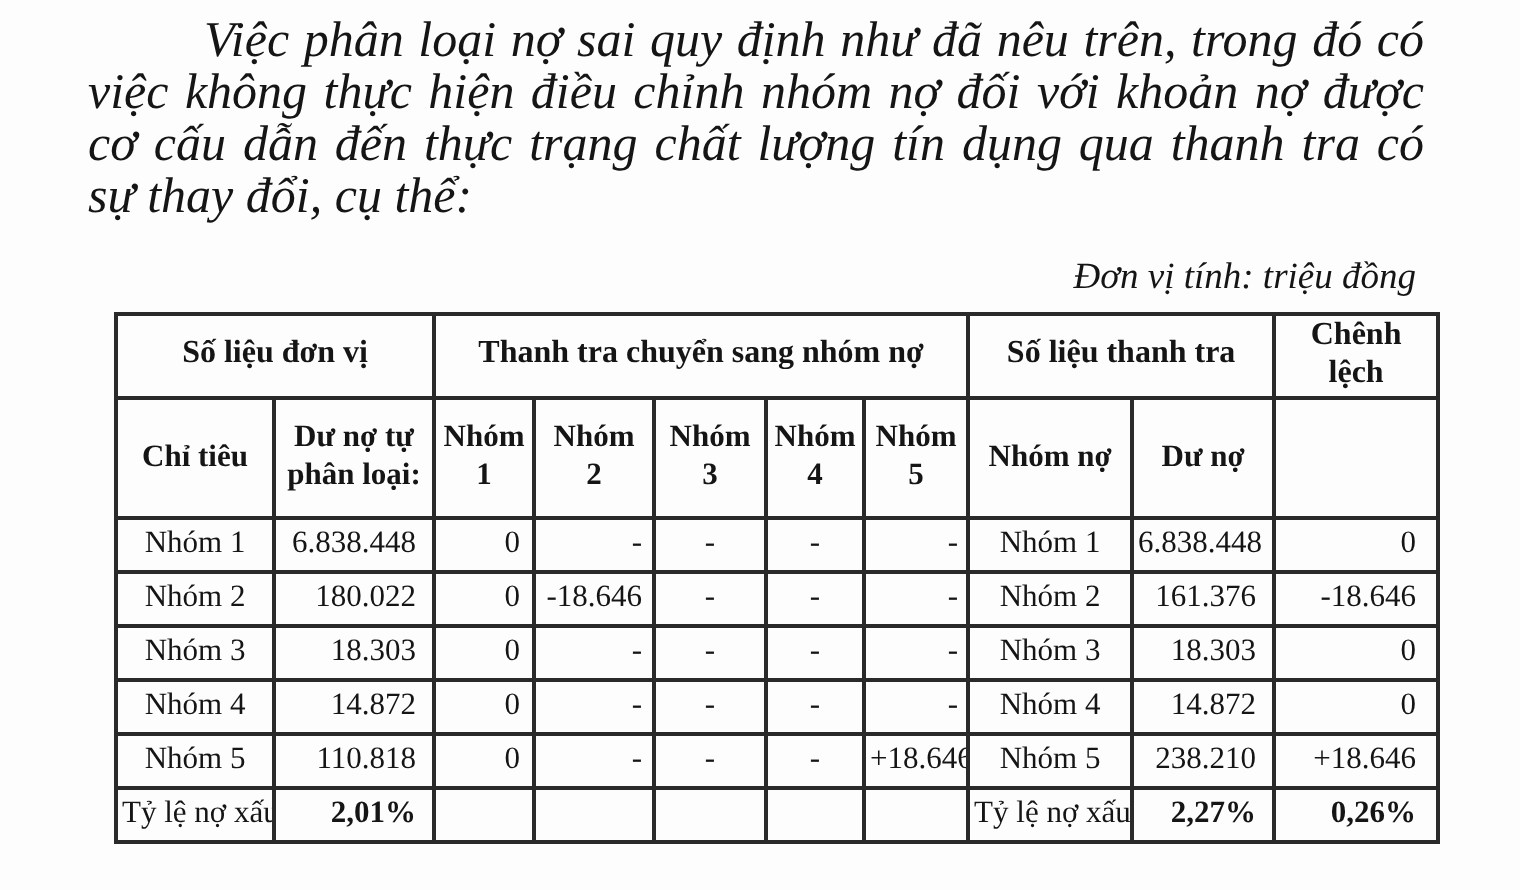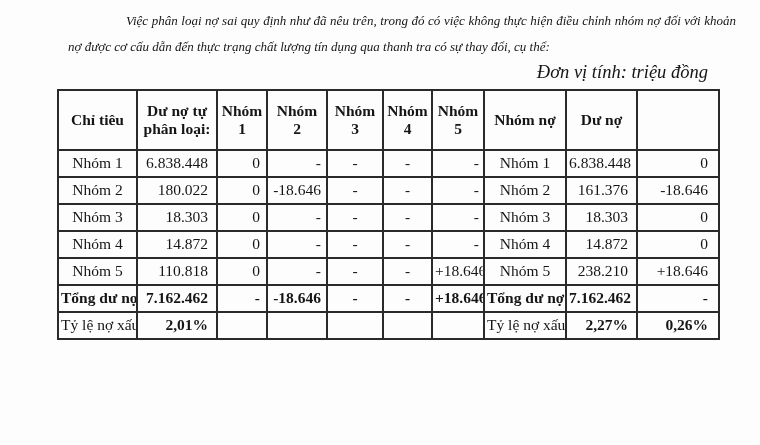--- a/index.html
+++ b/index.html
@@ -13,30 +13,30 @@
     overflow: hidden;
     font-family: "Liberation Serif", "DejaVu Serif", serif;
     color: #151515;
   }
   .page {
     position: relative;
     width: 760px;
     height: 445px;
   }
   .intro {
-    margin: 8px 48px 0 68px;
+    margin: 8px 48px 0 44px;
     width: 668px;
     text-indent: 58px;
     font-style: italic;
-    font-size: 13px;
+    font-size: 25px;
     line-height: 26px;
     text-align: justify;
   }
   .unit {
-    margin: 1px 52px 0 0;
+    margin: 16px 52px 0 0;
     text-align: right;
     font-style: italic;
     font-size: 18.5px;
     line-height: 23px;
   }
   table.doc-table {
     margin: 5px 0 0 57px;
     width: 663px;
     table-layout: fixed;
     border-collapse: collapse;
@@ -95,20 +95,26 @@
         <col class="w2">
         <col class="w3">
         <col class="w4">
       <col class="w5">
         <col class="w6">
         <col class="w7">
         <col class="w8">
         <col class="w9">
     </colgroup>
     <thead>
+        <tr class="h1">
+          <th colspan="2">Số liệu đơn vị</th>
+          <th colspan="5">Thanh tra chuyển sang nhóm nợ</th>
+          <th colspan="2">Số liệu thanh tra</th>
+          <th colspan="1">Chênh lệch</th>
+        </tr>
         <tr class="h2">
           <th class="c0">Chỉ tiêu</th>
           <th class="c1 multiline">Dư nợ tự
 phân loại:</th>
           <th class="c2 multiline">Nhóm
 1</th>
           <th class="c3 multiline">Nhóm
 2</th>
           <th class="c4">Nhóm 3</th>
           <th class="c5 multiline">Nhóm
@@ -173,32 +179,20 @@
           <td class="c1">110.818</td>
           <td class="c2">0</td>
           <td class="c3">-</td>
           <td class="c4">-</td>
           <td class="c5">-</td>
           <td class="c6">+18.646</td>
           <td class="c7 nw">Nhóm 5</td>
           <td class="c8">238.210</td>
           <td class="c9">+18.646</td>
         </tr>
-        <tr class="bold">
-          <td class="c0 nw">Tổng dư nợ</td>
-          <td class="c1">7.162.462</td>
-          <td class="c2">-</td>
-          <td class="c3">-18.646</td>
-          <td class="c4">-</td>
-          <td class="c5">-</td>
-          <td class="c6">+18.646</td>
-          <td class="c7 nw">Tổng dư nợ</td>
-          <td class="c8">7.162.462</td>
-          <td class="c9">-</td>
-        </tr>
         <tr>
           <td class="c0 nw">Tỷ lệ nợ xấu</td>
           <td class="c1 bold">2,01%</td>
           <td class="c2"></td>
           <td class="c3"></td>
           <td class="c4"></td>
           <td class="c5"></td>
           <td class="c6"></td>
           <td class="c7 nw">Tỷ lệ nợ xấu</td>
           <td class="c8 bold">2,27%</td>

